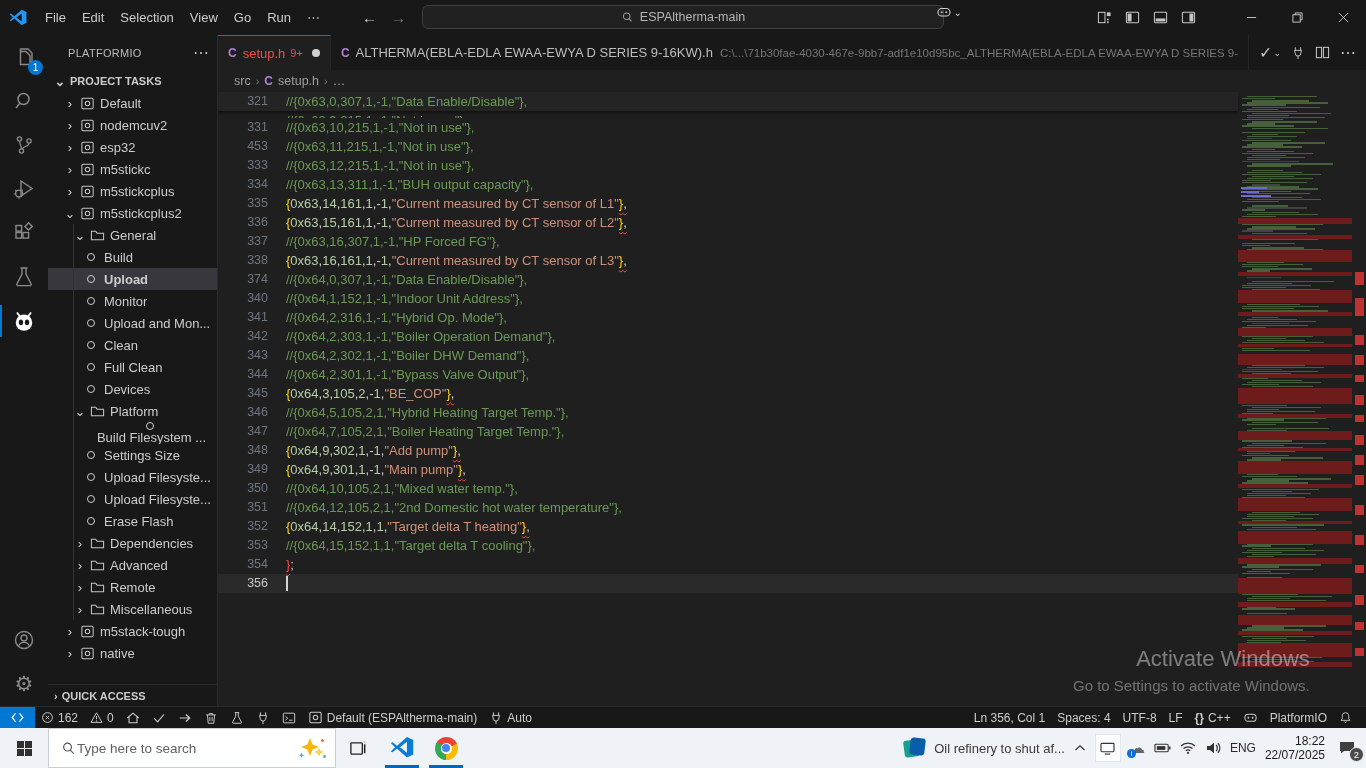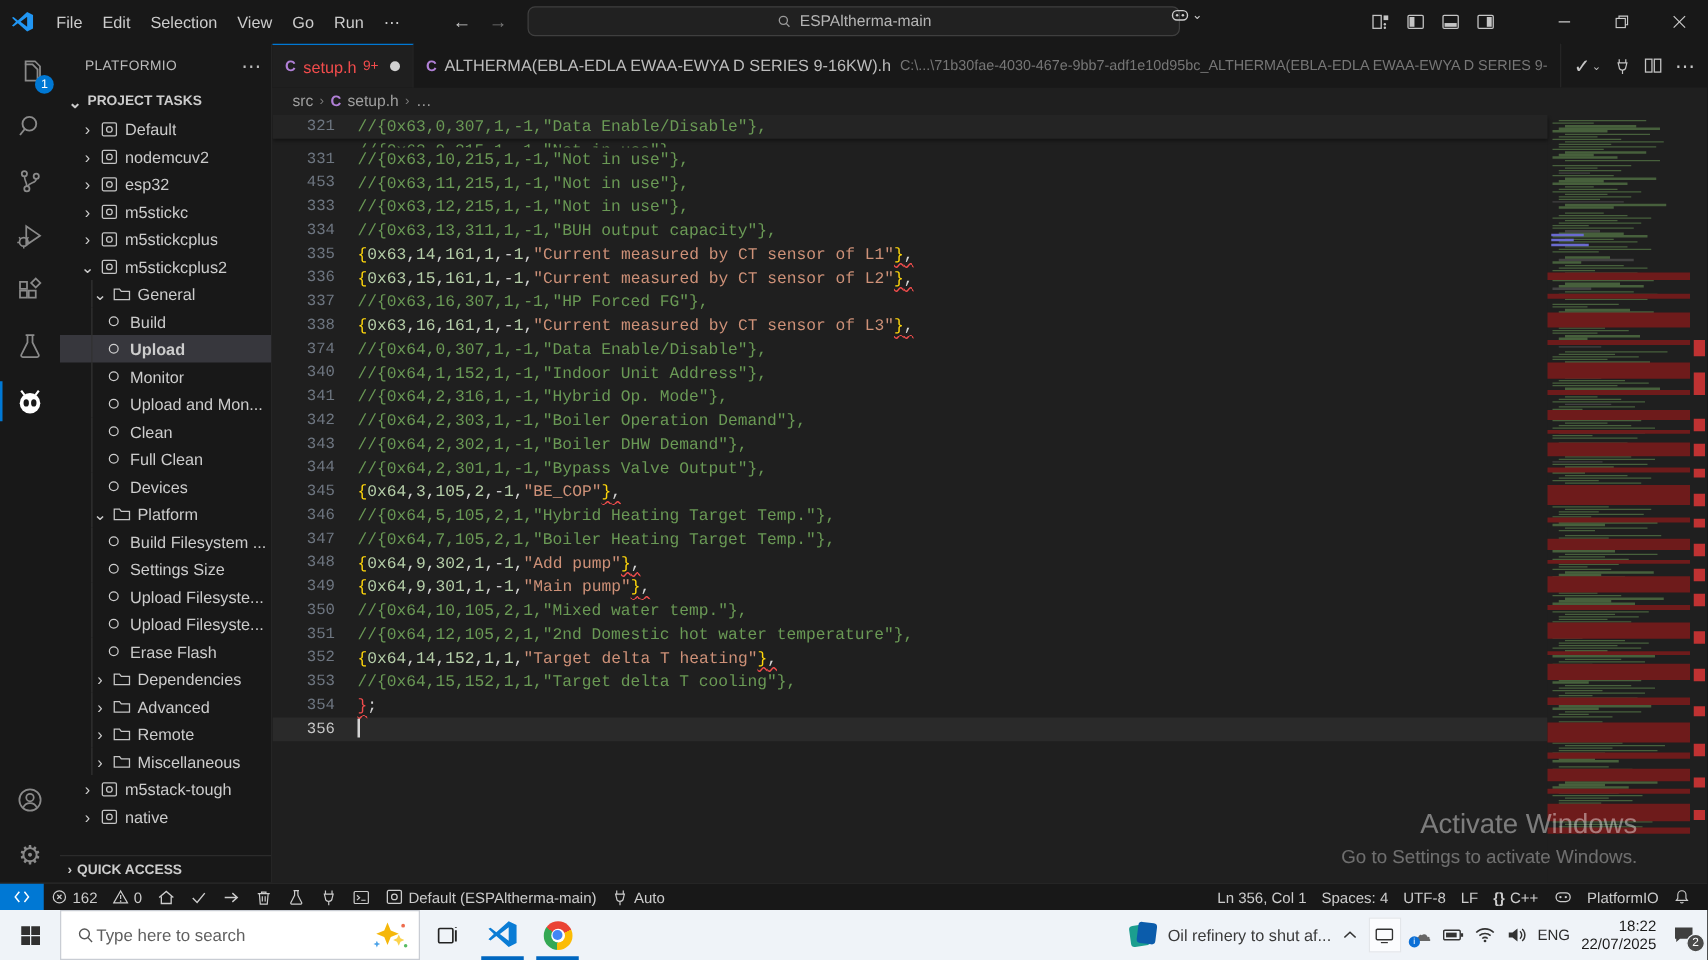--- a/index.html
+++ b/index.html
@@ -63,21 +63,21 @@
   .tab-path { color:#767676; font-size:11.5px; margin-left:7px; overflow:hidden; text-overflow:clip; }
   #tab-actions { display:flex; align-items:center; padding:0 6px; gap:2px; color:#c5c5c5; background:#181818; flex:none; }
   .tact { height:24px; display:flex; align-items:center; justify-content:center; padding:0 4px; }
   #breadcrumb { height:22px; background:#1f1f1f; display:flex; align-items:center;
     padding-left:16px; font-size:12.5px; color:#9f9f9f; gap:5px; flex:none; }
   .bc-sep { font-size:11px; color:#7a7a7a; }
 
   
   #editor { flex:1; background:#1f1f1f; position:relative; overflow:hidden; }
   #code { margin-right:128px; }
-  .row { display:flex; height:19px; line-height:19px; font-family:Liberation Mono, monospace; font-size:13px; }
+  .row { display:flex; height:19px; line-height:19px; font-family:Liberation Sans, sans-serif; font-size:13px; }
   .row.sticky { background:#242424; box-shadow:0 2px 3px rgba(0,0,0,.45); position:relative; z-index:3; }
   .sliver { height:7px; overflow:hidden; }
   .ln { width:62px; flex:none; text-align:right; padding-right:12px; color:#6e7681; font-size:12.5px; }
   .lc { white-space:pre; padding-left:6px; flex:1; }
   .row.cur { background:rgba(255,255,255,.05); }
   .row.cur .ln { color:#c6c6c6; }
   .tok-comment { color:#6a9955; } .tok-num { color:#b5cea8; } .tok-str { color:#ce9178; }
   .tok-brace { color:#ffd70b; } .tok-pun { color:#d4d4d4; } .tok-err { color:#f14c4c; }
   .sq { text-decoration-line:underline; text-decoration-style:wavy; text-decoration-color:#f14c4c;
         text-decoration-thickness:1px; text-underline-offset:2.5px; }
@@ -411,21 +411,21 @@
           </div>
           <div class="titem g" style="padding-left: 24px;">
             <span class="tw">⌄</span>
             <span class="ticon">
               <svg viewBox="0 0 16 16" width="15" height="15">
                 <path d="M1.5 4.5 V12.5 H14.5 V5.5 H7.5 L6 3.5 H1.5 Z" fill="none" stroke="currentColor" stroke-width="1.1"></path>
               </svg>
             </span>
             <span class="tlabel">Platform</span>
           </div>
-          <div class="titem g" style="padding-left: 34px;">
+          <div class="titem g" style="padding-left: 34px; flex-direction: column;">
             <span class="ticon">
               <span class="ocirc"></span>
             </span>
             <span class="tlabel">Build Filesystem ...</span>
           </div>
           <div class="titem g" style="padding-left: 34px;">
             <span class="ticon">
               <span class="ocirc"></span>
             </span>
             <span class="tlabel">Settings Size</span>

